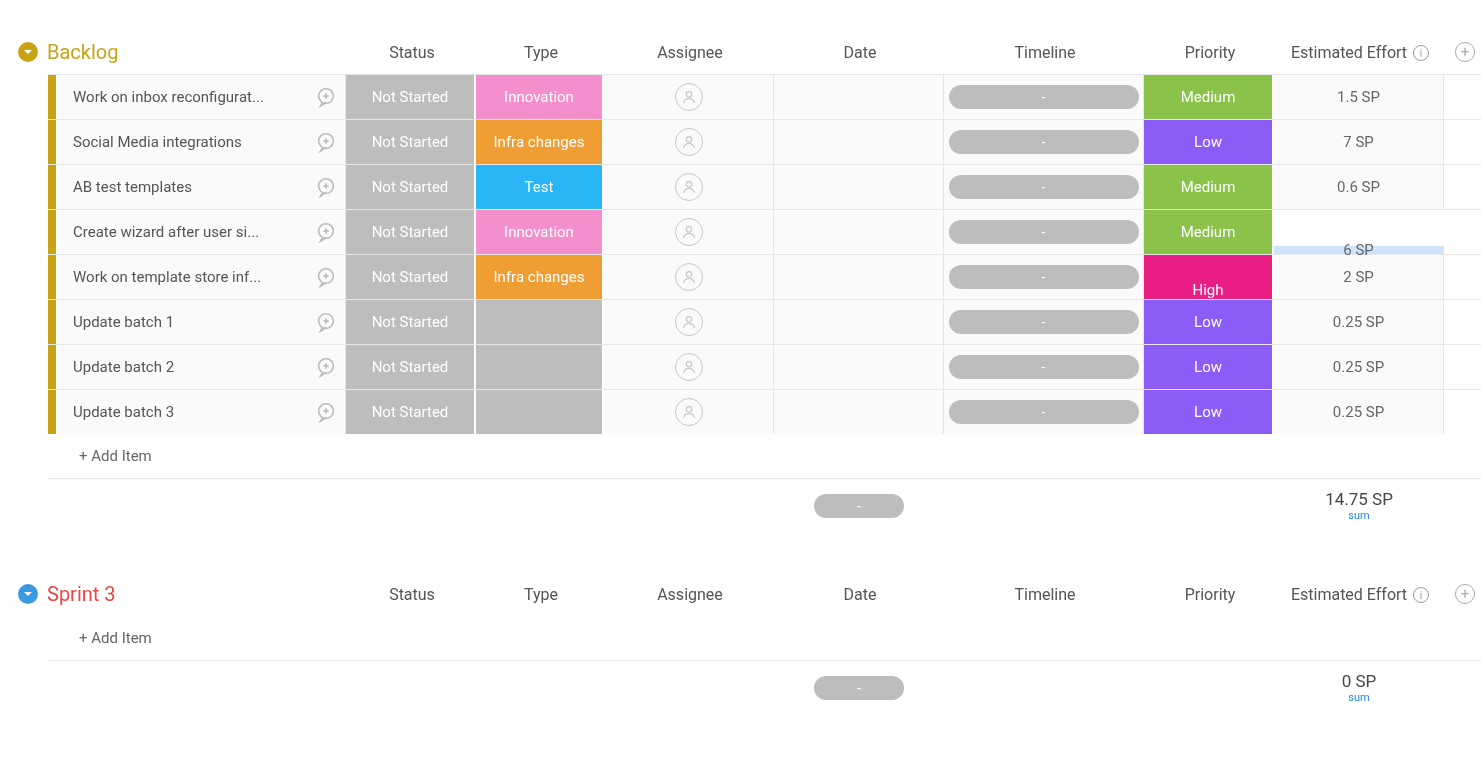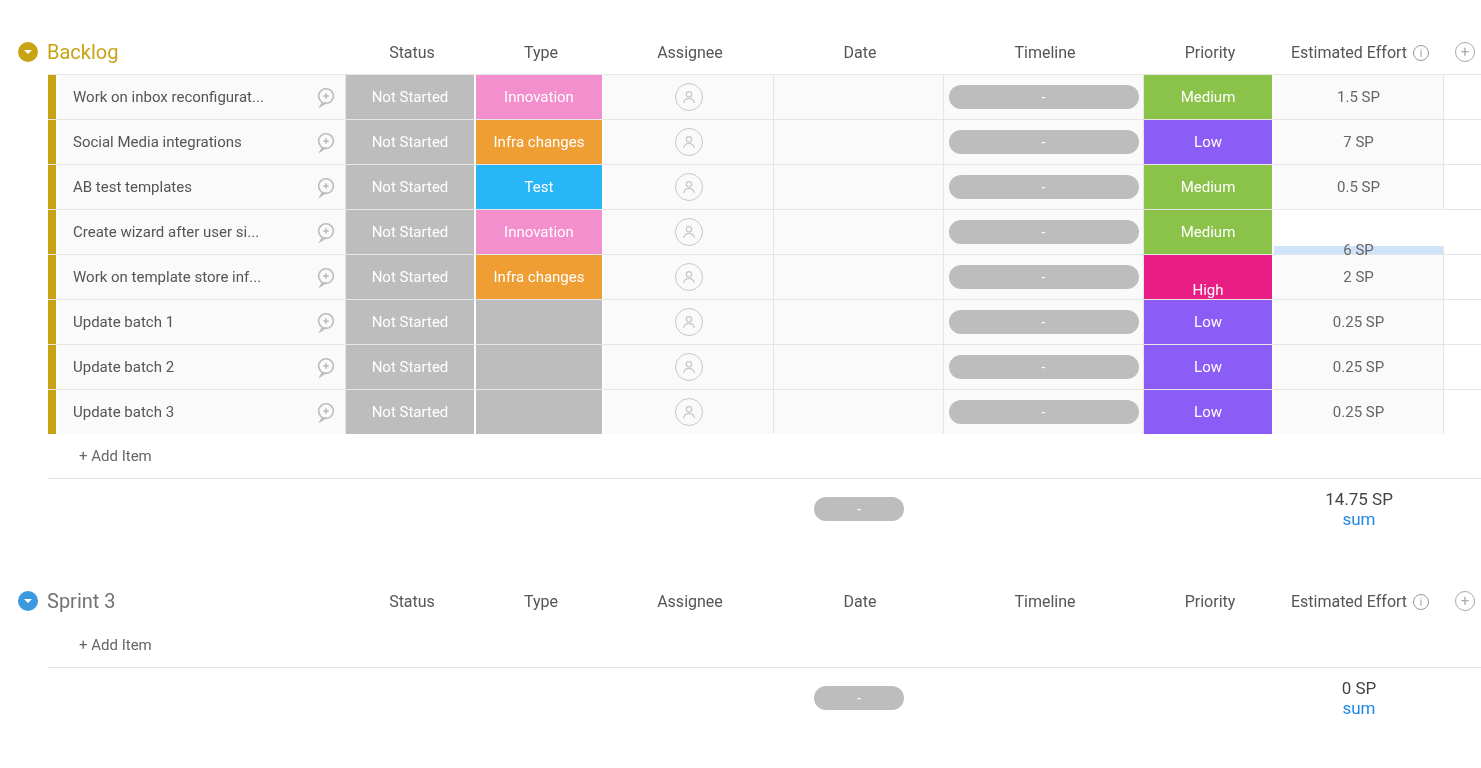--- a/index.html
+++ b/index.html
@@ -183,37 +183,37 @@
     background: #bdbdbd;
     border-radius: 14px;
     color: #fff;
     display: flex; align-items: center; justify-content: center;
   }
   .summary-effort {
     text-align: center;
     color: #444;
   }
   .summary-effort .val { font-size: 17px; }
-  .summary-effort .sub { font-size: 17px; color: #1e88e5; }
+  .summary-effort .sub { font-size: 11px; color: #1e88e5; }
 
   
   .type-innovation { background: #f48fce; }
   .type-infra      { background: #ef9e34; }
   .type-test       { background: #29b6f6; }
   .type-empty      { background: #bdbdbd; }
 
   .prio-medium { background: #8bc34a; }
   .prio-low    { background: #8b5cf6; }
   .prio-high   { background: #e91e84; align-items: flex-end; }
 
   .effort-hl { background: #cfe4fb; margin-top: 36px; }
 
   .backlog-color { color: #c8a415; }
   .backlog-bg    { background: #c8a415; }
-  .sprint-color  { color: #737373; }
+  .sprint-color  { color: #ef4444; }
   .sprint-bg     { background: #3b99e0; }
 </style>
 </head>
 <body>
 
 <div id="app">
     <div class="group">
       <div class="group-header">
         <span class="chevron backlog-bg">
           <svg viewBox="0 0 10 10">
@@ -339,21 +339,21 @@
             </span>
           </div>
           <div class="cell cell-date"></div>
           <div class="cell cell-timeline">
             <span class="timeline-pill">-</span>
           </div>
           <div class="cell cell-priority prio-medium">
             <span>Medium</span>
           </div>
           <div class="cell cell-effort ">
-            <span>0.5 SP</span>
+            <span>0.6 SP</span>
           </div>
         </div>
         <div class="row">
           <div class="row-handle backlog-bg"></div>
           <div class="row-title">
             <span class="txt">Create wizard after user si...</span>
             <span class="comment-icon">
               <svg viewBox="0 0 24 24" fill="none" stroke="currentColor" stroke-width="1.8">
                 <circle cx="12" cy="11" r="8"></circle>
                 <line x1="9" y1="11" x2="15" y2="11"></line>

